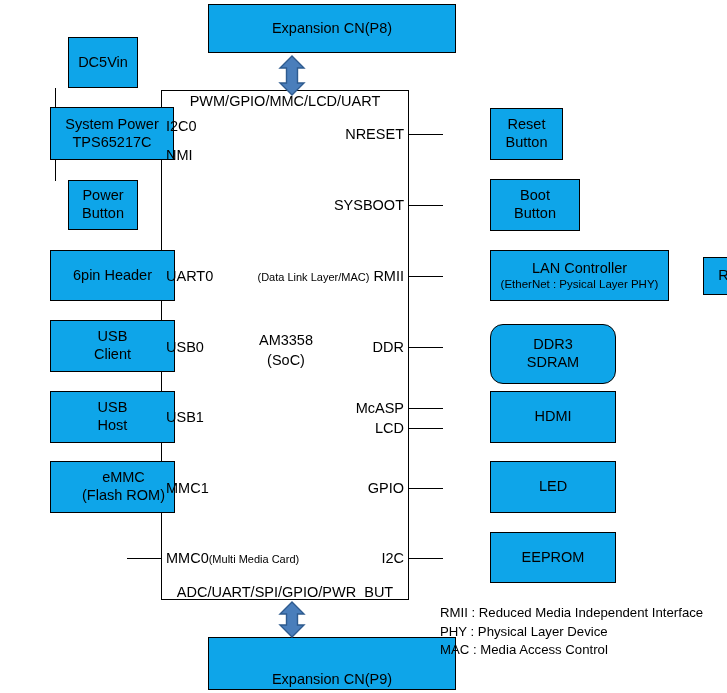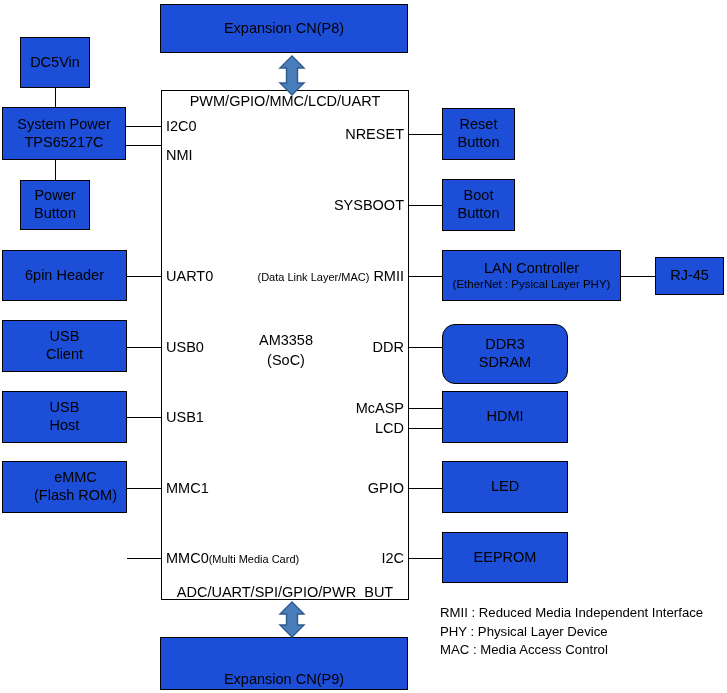--- a/index.html
+++ b/index.html
@@ -14,30 +14,31 @@
     height: 693px;
     background: #ffffff;
     font-family: "Liberation Sans", sans-serif;
     color: #000000;
     overflow: hidden;
   }
   .box {
     position: absolute;
     box-sizing: border-box;
     border: 1.3px solid #000000;
-    background: #1d4ed8;
+    background: #0ea5e9;
     display: flex;
     flex-direction: column;
     align-items: center;
     justify-content: center;
     text-align: center;
     line-height: 1.22;
     font-size: 14.5px;
     color: #000000;
     z-index: 3;
+    margin-left: 48px;
   }
   .box .l2 { display: block; }
   .box .sub {
     font-size: 11.5px;
   }
   
   .soc {
     position: absolute;
     box-sizing: border-box;
     border: 1.3px solid #000000;
@@ -220,21 +221,21 @@
     <span>eMMC</span>
     <span class="l2">(Flash ROM)</span>
   </div>
 
 
   <div class="box" style="left:442px; top:108px; width:73px; height:52px;">
     <span>Reset</span>
     <span class="l2">Button</span>
   </div>
 
-  <div class="box" style="left:442px; top:179px; width:73px; height:52px;">
+  <div class="box" style="left:442px; top:179px; width:90px; height:52px;">
     <span>Boot</span>
     <span class="l2">Button</span>
   </div>
 
   <div class="box" style="left:442px; top:250px; width:179px; height:51px;">
     <span>LAN Controller</span>
     <span class="l2 sub">(EtherNet : Pysical Layer PHY)</span>
   </div>
 
   <div class="box" style="left:655px; top:257px; width:69px; height:38px;">

